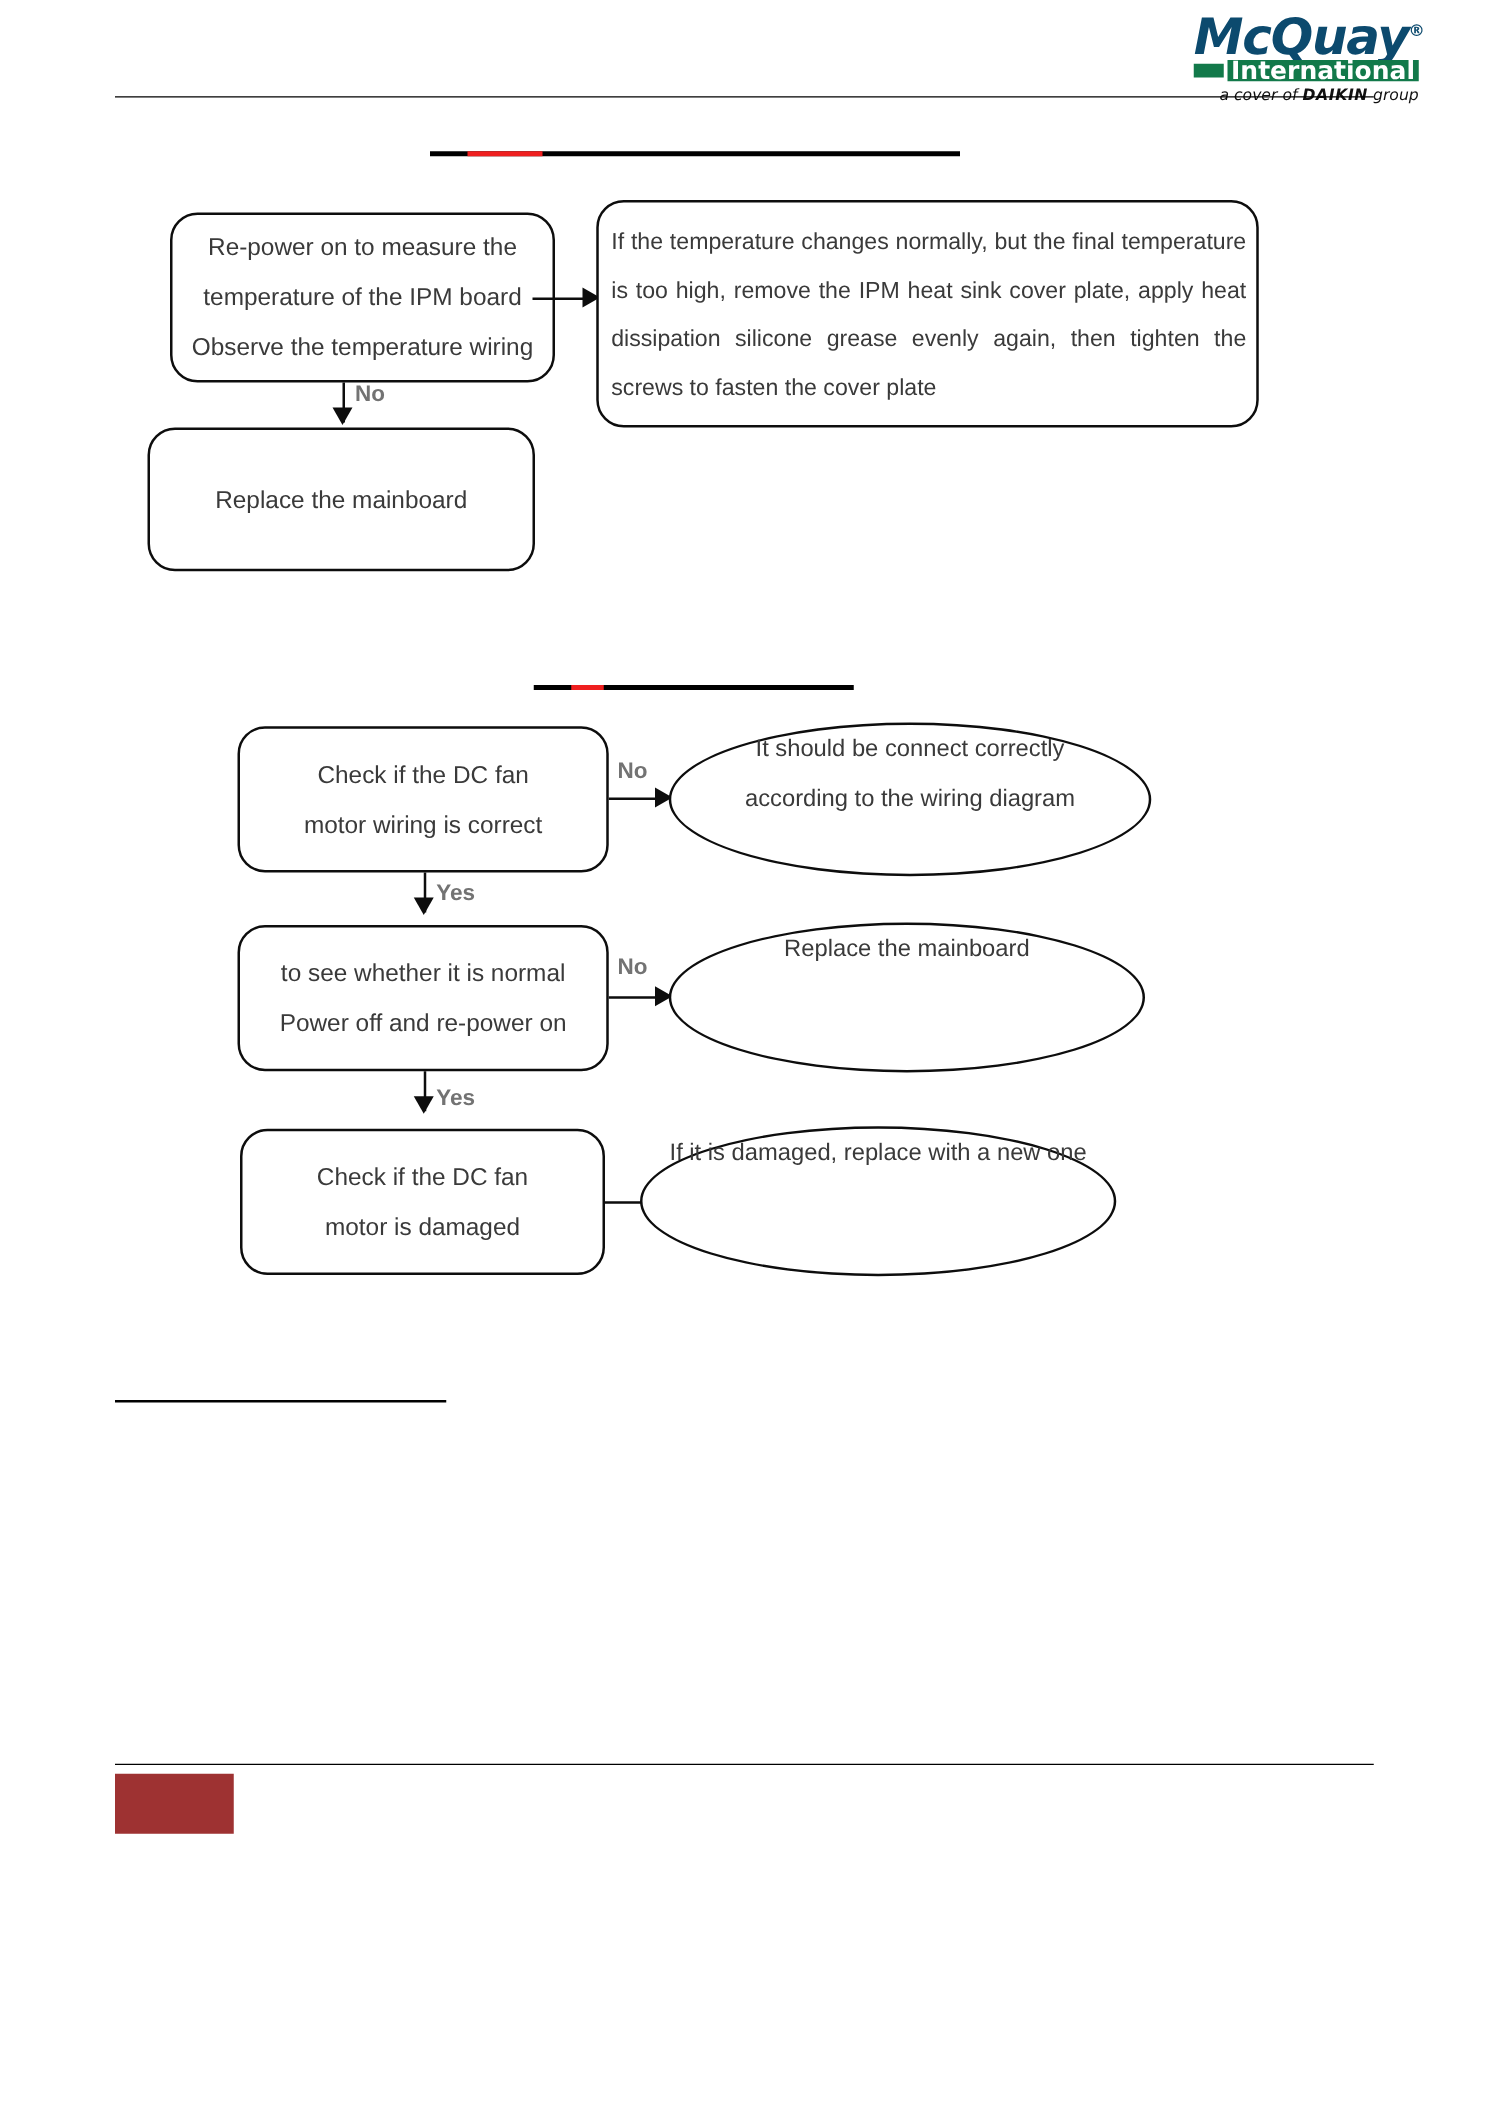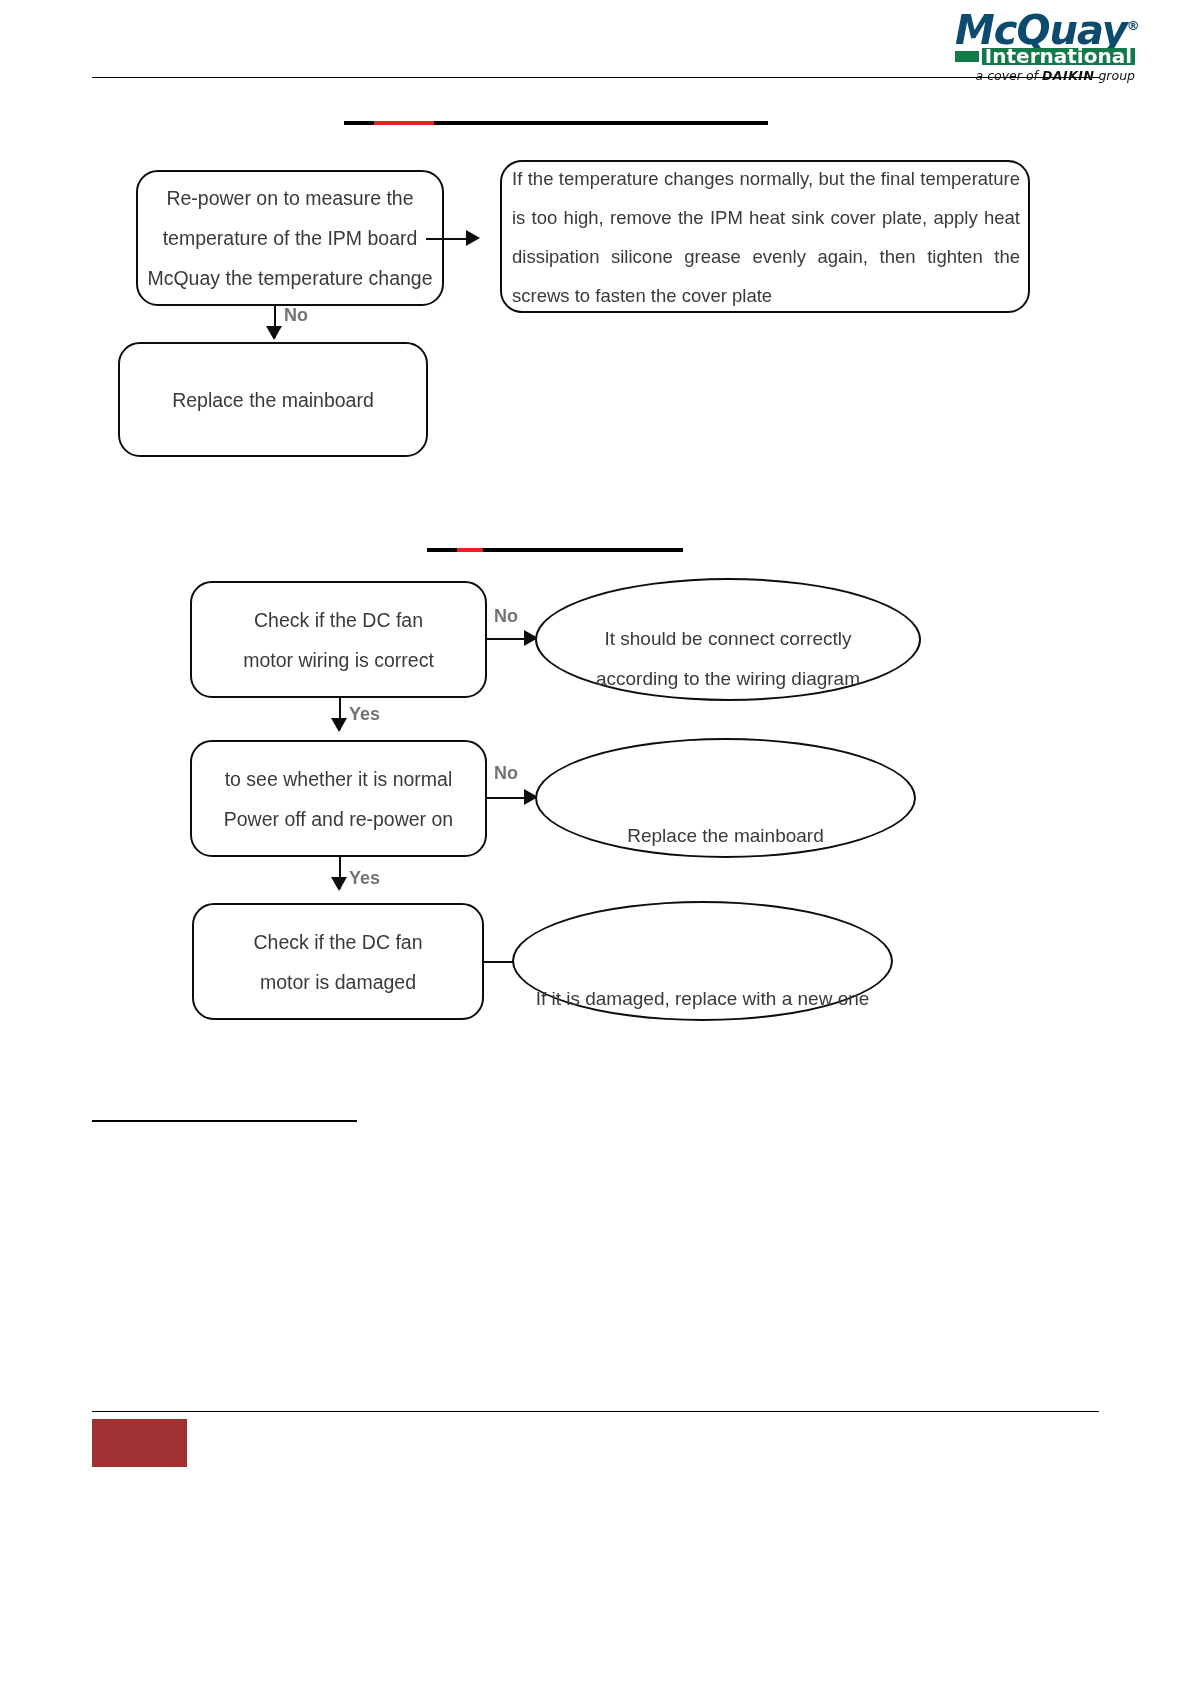--- a/index.html
+++ b/index.html
@@ -79,21 +79,21 @@
     text-align:justify; text-align-last:left;
     text-justify:inter-word;
   }
   .fellipse{
     position:absolute;
     border:2.4px solid #0d0d0d;
     border-radius:50%;
     background:#ffffff;
     box-sizing:border-box;
     display:flex; flex-direction:column;
-    align-items:center; justify-content:flex-end;
+    align-items:center; justify-content:flex-start;
   }
   .fellipse .ln{
     font-size:19px; line-height:40px;
     color:#3a3a3a; white-space:nowrap;
   }
 
   
   .vline{position:absolute; width:0; border-left:2.6px solid #0d0d0d;}
   .hline{position:absolute; height:0; border-top:2.6px solid #0d0d0d;}
   .arrow-down{
@@ -147,27 +147,27 @@
 
   <div class="redact" style="left:344px; top:121px; width:424px;">
     <div class="redmark" style="left:30px; width:60px;"></div>
   </div>
 
   <div>
 
     <div class="fbox" style="left:136px; top:170px; width:308px; height:136px;">
       <div class="ln">Re-power on to measure the</div>
       <div class="ln">temperature of the IPM board</div>
-      <div class="ln">McQuay the temperature change</div>
+      <div class="ln">Observe the temperature wiring</div>
     </div>
 
     <div class="hline" style="left:426px; top:238px; width:42px;"></div>
     <div class="arrow-right" style="left:466px; top:230px;"></div>
 
-    <div class="fbox just" style="left:477px; top:160px; width:530px; height:153px;margin-left:23px;">
+    <div class="fbox just" style="left:477px; top:160px; width:530px; height:182px;">
       <div class="ptext">If the temperature changes normally, but the final temperature is too high, remove the IPM heat sink cover plate, apply heat dissipation silicone grease evenly again, then tighten the screws to fasten the cover plate</div>
     </div>
 
     <div class="vline" style="left:274px; top:306px; height:32px;"></div>
     <div class="arrow-down" style="left:266px; top:326px;"></div>
     <div class="edge-label" style="left:284px; top:305px;">No</div>
 
     <div class="fbox" style="left:118px; top:342px; width:310px; height:115px;">
       <div class="ln">Replace the mainboard</div>
     </div>

